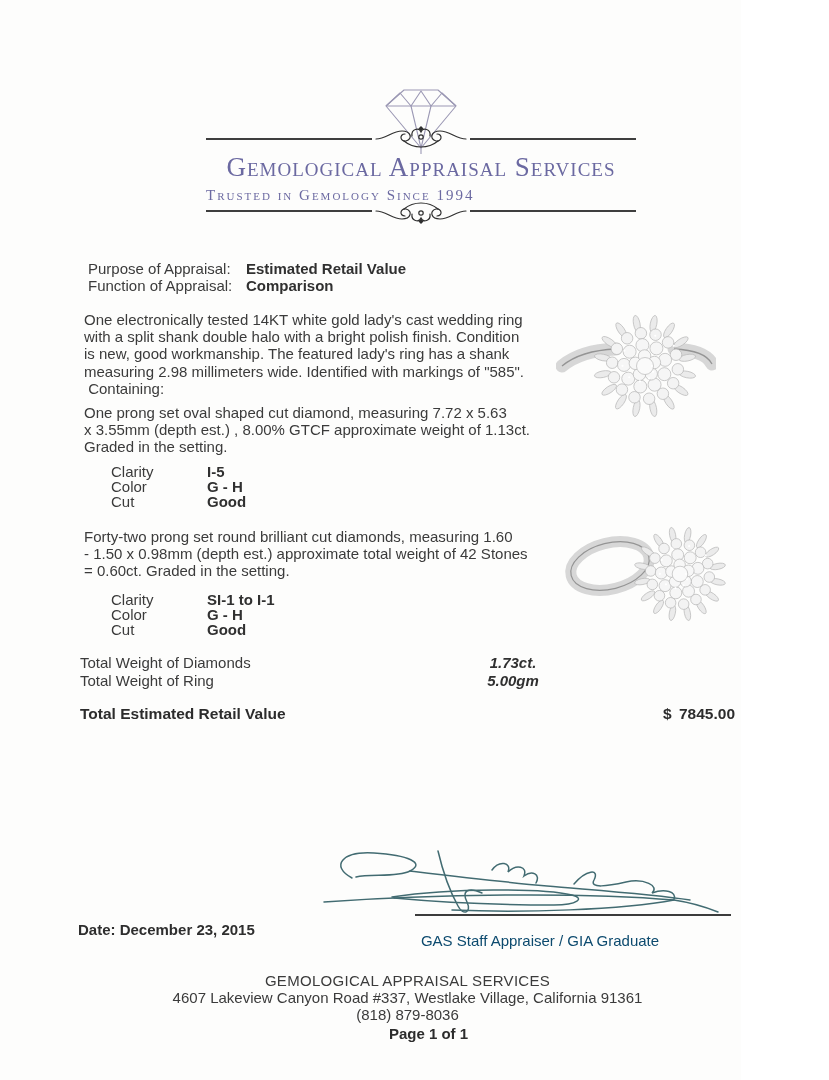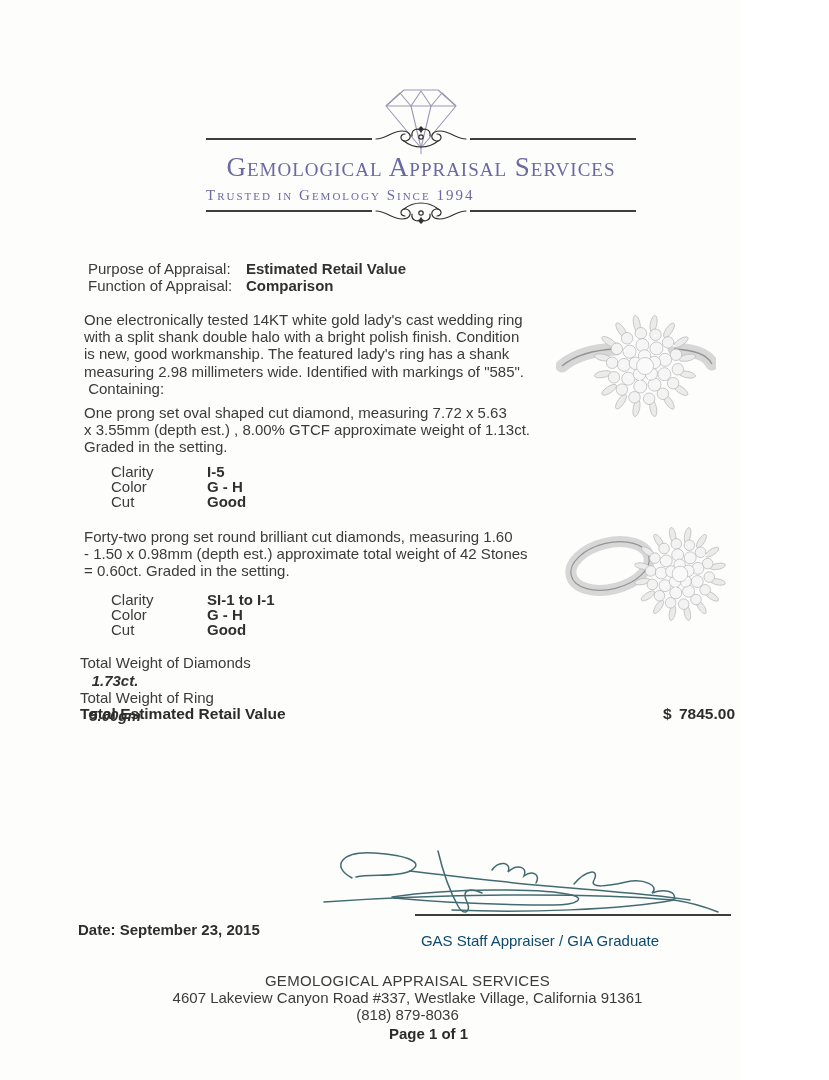--- a/index.html
+++ b/index.html
@@ -45,21 +45,21 @@
   .para.p3{top:528px;}
   
   .spec-table{position:absolute;left:111px;font-size:15px;}
   .spec-table.t1{top:464px;}
   .spec-table.t2{top:592px;}
   .spec-row{display:flex;line-height:15px;}
   .spec-label{width:96px;}
   .spec-value{font-weight:bold;color:#303030;}
   
   .totals{position:absolute;left:80px;top:654px;font-size:15px;}
-  .totals-row{display:flex;line-height:17.5px;flex-direction:column;}
+  .totals-row{display:flex;line-height:17.5px;}
   .totals-label{width:398px;}
   .totals-value{font-weight:bold;color:#303030;width:70px;text-align:center;font-style:italic;}
   .grand-label{position:absolute;left:80px;top:705px;font-size:15.5px;font-weight:bold;color:#2c2c2c;}
   .grand-money{position:absolute;left:663px;top:705px;width:72px;display:flex;
     justify-content:space-between;font-size:15.5px;font-weight:bold;color:#2c2c2c;}
   
   .photo{position:absolute;}
   .photo.p-top{left:556px;top:300px;width:160px;height:124px;}
   .photo.p-side{left:552px;top:516px;width:185px;height:115px;}
   
@@ -320,21 +320,21 @@
     <path d="M30,28 C8,16 20,1 52,3 C86,5 104,13 88,21 C74,28 48,23 34,27"></path>
     <path d="M116,1 C120,18 126,38 136,56 C141,66 150,63 145,52 C139,40 147,37 160,43"></path>
     <path d="M170,20 C177,10 190,12 186,22 C194,14 206,16 202,26 C210,20 219,24 214,33"></path>
     <path d="M88,21 C130,26 180,32 225,36 C270,40 330,44 368,50"></path>
     <path d="M70,47 C130,38 220,38 250,45 C263,48 256,55 232,55 C175,55 115,52 72,48"></path>
     <path d="M252,34 C264,20 278,18 272,30 C267,39 286,36 304,32 C322,28 338,36 330,43 C343,38 355,42 352,49"></path>
     <path d="M2,52 C110,44 260,42 352,50 C372,53 386,58 396,62"></path>
     <path d="M352,50 C300,60 200,63 130,60"></path>
   </svg>
   <div class="sig-line"></div>
-  <div class="date-line">Date: September 23, 2015</div>
+  <div class="date-line">Date: December 23, 2015</div>
   <div class="appraiser-line">GAS Staff Appraiser / GIA Graduate</div>
 
   <div class="footer-line footer-company">GEMOLOGICAL APPRAISAL SERVICES</div>
   <div class="footer-line footer-address">4607 Lakeview Canyon Road #337, Westlake Village, California 91361</div>
   <div class="footer-line footer-phone">(818) 879-8036</div>
   <div class="footer-line footer-page">Page 1 of 1</div>
 
 </div>
 
 </body></html>

